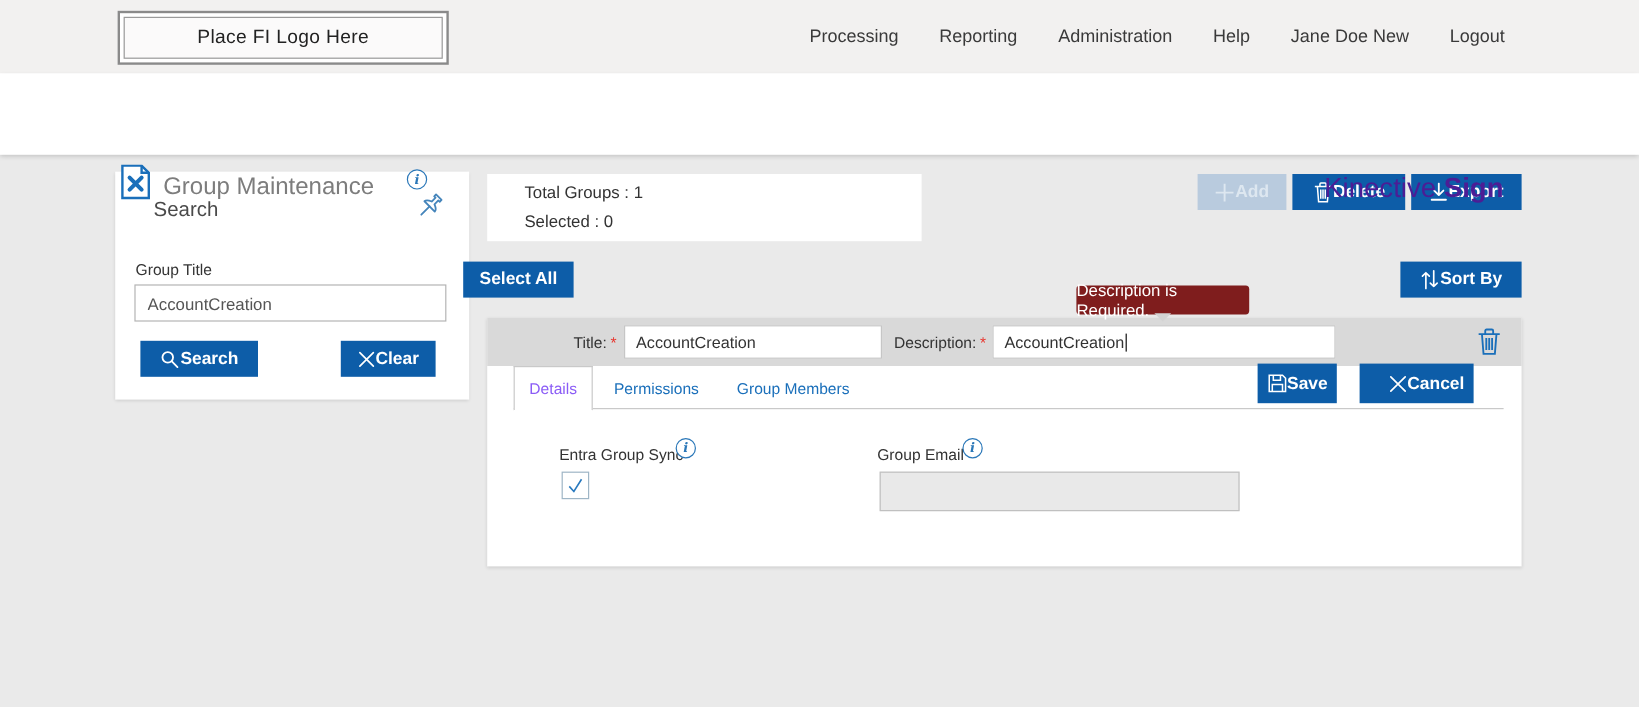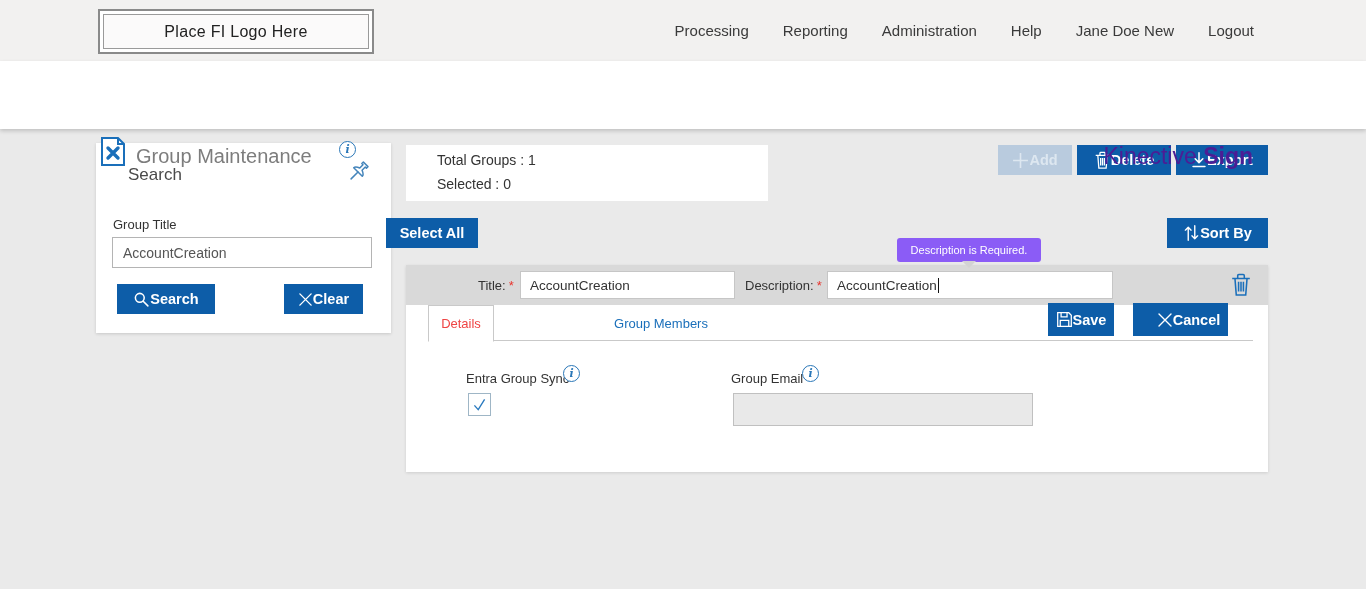--- a/index.html
+++ b/index.html
@@ -56,21 +56,21 @@
   .summary-line1 { top:7px; }
   .summary-line2 { top:31px; }
   .add-btn { left:998px; top:145px; width:74px; height:30px; }
   .delete-btn { left:1077px; top:145px; width:94px; height:30px; }
   .export-btn { left:1176px; top:145px; width:92px; height:30px; }
   .select-all-btn { left:386px; top:218px; width:92px; height:30px; }
   .sort-by-btn { left:1167px; top:218px; width:101px; height:30px; }
 
   
   .tooltip { position:absolute; left:897px; top:238px; width:144px; height:24px;
-    background:#8b5cf6; border-radius:3px; color:#fff; font-size:11px;
+    background:#7f1d1d; border-radius:3px; color:#fff; font-size:14px;
     display:flex; align-items:center; justify-content:center; z-index:8; }
   .tooltip-arrow { position:absolute; left:962px; top:261px; width:0; height:0; z-index:8;
     border-left:7px solid transparent; border-right:7px solid transparent;
     border-top:7px solid #d3d3d3; }
 
   
   .row-panel { position:absolute; left:406px; top:265px; width:862px; height:207px;
     background:#fff; box-shadow:0 1px 3px rgba(0,0,0,.12); }
   .row-header { position:absolute; left:0; top:0; width:862px; height:40px; background:#d9d9d9; }
   .field-label { position:absolute; top:13px; font-size:13px; color:#333; }
@@ -85,21 +85,21 @@
     display:flex; align-items:center; padding:0 9px; }
   .caret { display:inline-block; width:1px; height:15px; background:#111; margin-left:1px; }
   .row-trash { position:absolute; left:824px; top:7px; color:#1a6fba; cursor:pointer; }
 
   
   .tabs-underline { position:absolute; left:22px; right:15px; top:40px; height:36px;
     border-bottom:1px solid #c9c9c9; }
   .tab { position:absolute; top:40px; height:37px; display:flex; align-items:center;
     justify-content:center; font-size:13px; cursor:pointer; z-index:2; }
   .tab.active { left:22px; width:66px; background:#fff; border:1px solid #c9c9c9;
-    border-bottom:1px solid #fff; color:#ef4444; }
+    border-bottom:1px solid #fff; color:#8b5cf6; }
   .tab.link { color:#1a6fba; }
   .tab-permissions { left:96px; width:90px; }
   .tab-members { left:200px; width:110px; }
   .save-btn { left:642px; top:38px; width:66px; height:33px; z-index:3; }
   .cancel-btn { left:727px; top:38px; width:95px; height:33px; z-index:3;padding-left:16px; }
 
   
   .detail-label { position:absolute; font-size:13px; color:#333; }
   .entra-label { left:60px; top:106px; }
   .entra-info { position:absolute; left:157px; top:100px; }
@@ -219,20 +219,21 @@
     </div>
     <span class="row-trash">
       <svg width="22" height="26" viewBox="0 0 20 22">
         <path d="M2 5 H18 M7 5 V2.5 a1 1 0 0 1 1-1 h4 a1 1 0 0 1 1 1 V5 M4.5 5 l1.2 15 h8.6 L15.5 5 M7.8 8 v9 M10 8 v9 M12.2 8 v9" fill="none" stroke="currentColor" stroke-width="1.4"></path>
       </svg>
     </span>
   </div>
 
   <div class="tabs-underline"></div>
   <div class="tab active">Details</div>
+  <div class="tab link tab-permissions">Permissions</div>
   <div class="tab link tab-members">Group Members</div>
 
   <div class="btn save-btn">
     <svg width="17" height="17" viewBox="0 0 20 20">
       <path d="M2 2 H15 L18 5 V18 H2 Z" fill="none" stroke="#fff" stroke-width="1.5"></path>
       <path d="M6 2 V7 H13 V2" fill="none" stroke="#fff" stroke-width="1.5"></path>
       <path d="M5 18 V11 H15 V18" fill="none" stroke="#fff" stroke-width="1.5"></path>
     </svg>
     <span>Save</span>
   </div>

